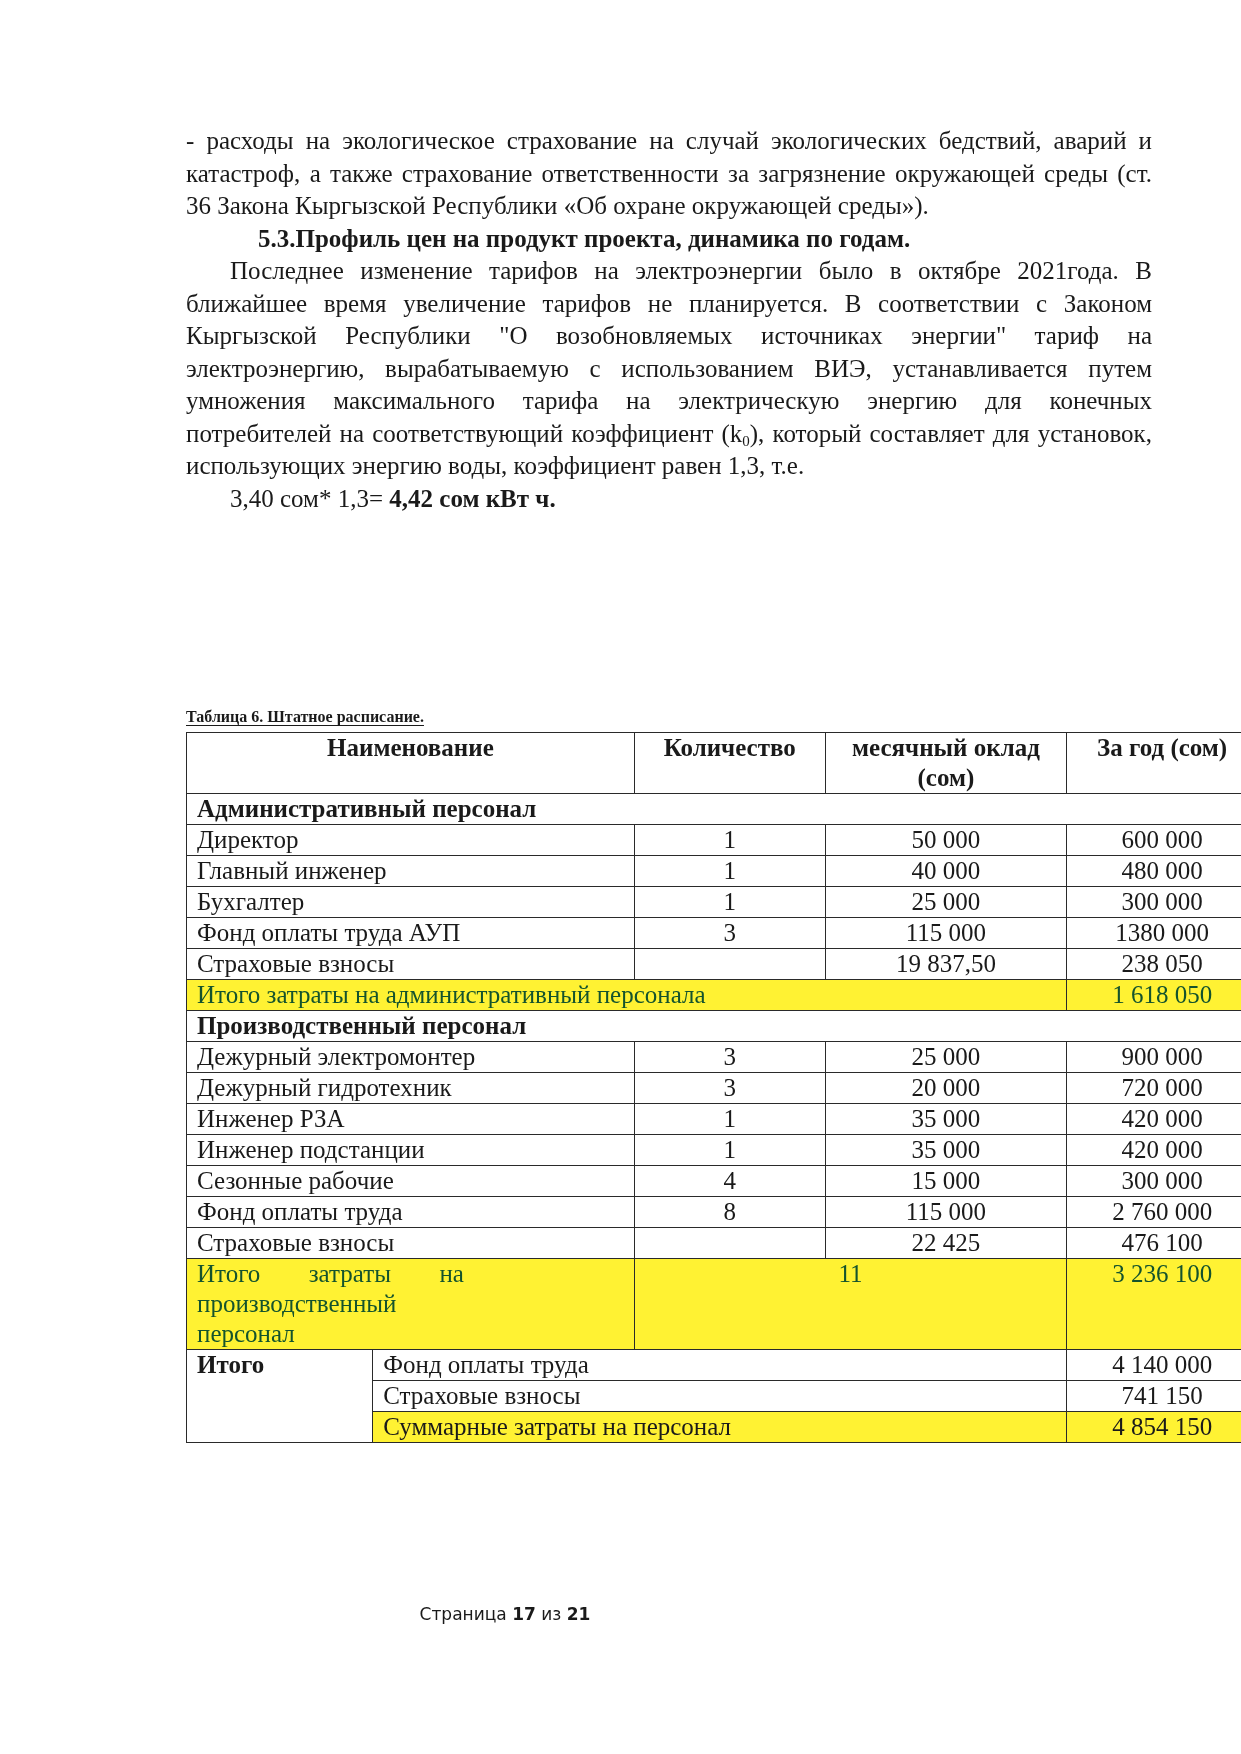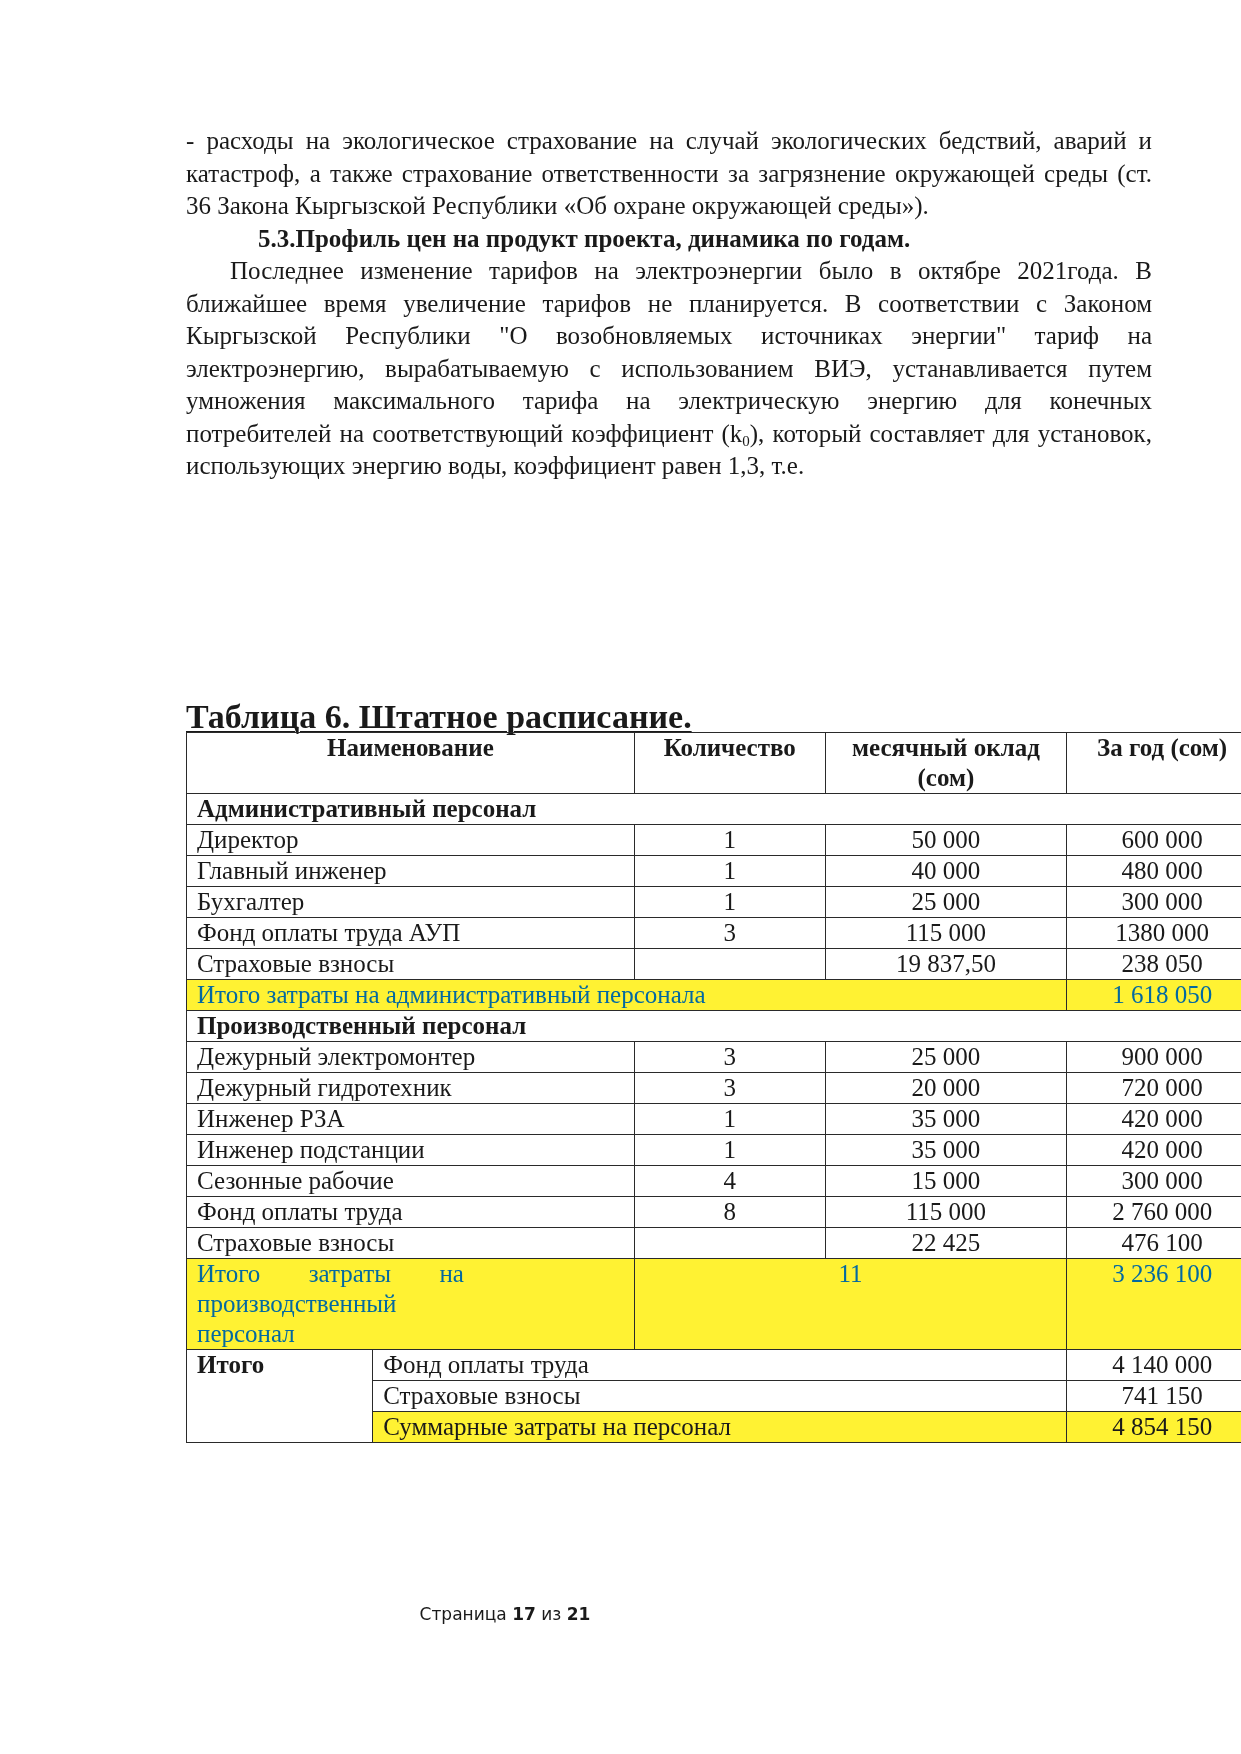--- a/index.html
+++ b/index.html
@@ -6,44 +6,45 @@
   body { width: 1241px; height: 1754px; position: relative; overflow: hidden;
          font-family: "Liberation Serif", "DejaVu Serif", serif; color: #1a1a1a; }
   .page { position: absolute; left: 186px; top: 125px; width: 966px; }
   .para { font-size: 25px; line-height: 32.5px; text-align: justify; margin: 0; }
   .para.indent { text-indent: 44px; }
   .para.indent2 { text-indent: 72px; }
   .heading { font-size: 25px; line-height: 32.5px; font-weight: bold; margin: 0; padding-left: 72px; }
   .formula { font-size: 25px; line-height: 32.5px; margin: 0; padding-left: 44px; }
   .formula b { font-weight: bold; }
   sub { font-size: 15px; vertical-align: -4px; line-height: 0; }
-  .caption { position: absolute; left: 186px; top: 702px; font-size: 34px; font-weight: bold; line-height: 30px;
+  .caption { position: absolute; left: 186px; top: 702px; font-size: 16px; font-weight: bold; line-height: 30px;
              text-decoration: underline; text-decoration-thickness: 1px; text-underline-offset: 3px; }
   table.staff { position: absolute; left: 186px; top: 732px; width: 1072px; border-collapse: collapse;
                 font-size: 25px; }
   table.staff td, table.staff th { border: 1.5px solid #2a2a2a; padding: 0 10px; line-height: 30px; height: 30px; vertical-align: top; }
   table.staff th { font-weight: bold; text-align: center; }
   .c-name { text-align: left; }
   .c-num { text-align: center; }
   .group-row td { font-weight: bold; }
   .yellow td, td.yellow { background: #fff233; }
-  .yellow td { color: #0369a1; }
+  .yellow td { color: #14532d; }
   .bold { font-weight: normal; }
   .total-label { font-weight: bold; }
   .footer { position: absolute; left: 0; width: 1010px; top: 1604px; text-align: center;
             font-family: "DejaVu Sans", sans-serif; font-size: 17px; color: #1a1a1a; }
   .footer b { font-weight: bold; }
 </style>
 </head>
 <body>
 
 <div class="page">
   <p class="para">- расходы на экологическое страхование на случай экологических бедствий, аварий и катастроф, а также страхование ответственности за загрязнение окружающей среды (ст. 36 Закона Кыргызской Республики «Об охране окружающей среды»).</p>
   <p class="heading">5.3.Профиль цен на продукт проекта, динамика по годам.</p>
   <p class="para indent"><span>Последнее изменение тарифов на электроэнергии было в октябре 2021года. В ближайшее время увеличение тарифов не планируется. В соответствии с Законом Кыргызской Республики "О возобновляемых источниках энергии" тариф на электроэнергию, вырабатываемую с использованием ВИЭ, устанавливается путем умножения максимального тарифа на электрическую энергию для конечных потребителей на соответствующий коэффициент (k</span><sub>0</sub><span>), который составляет для установок, использующих энергию воды, коэффициент равен 1,3, т.е.</span></p>
+  <p class="formula"><span>3,40 сом* 1,3= </span><b>4,42 сом кВт ч.</b></p>
 </div>
 
 <div class="caption">Таблица 6. Штатное расписание.</div>
 
 <table class="staff">
   <colgroup>
     <col style="width:168px">
       <col style="width:236px">
       <col style="width:172px">
       <col style="width:218px">

